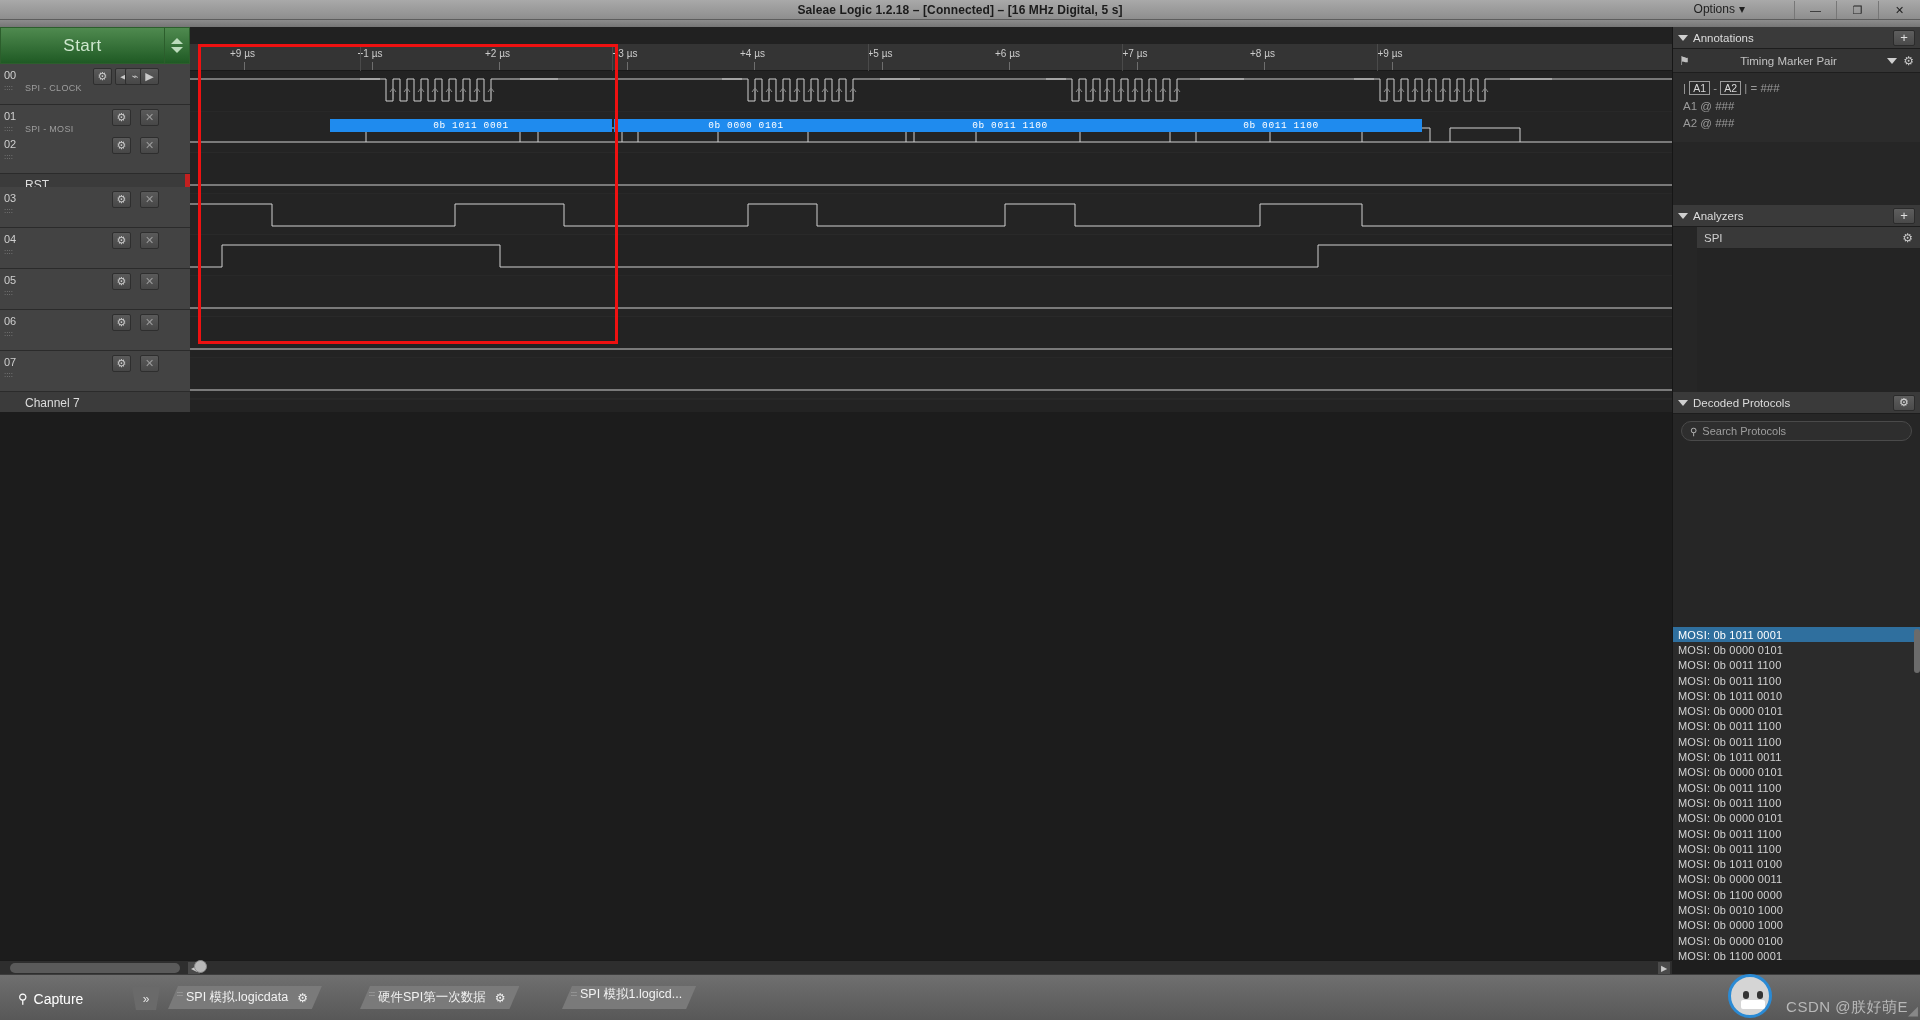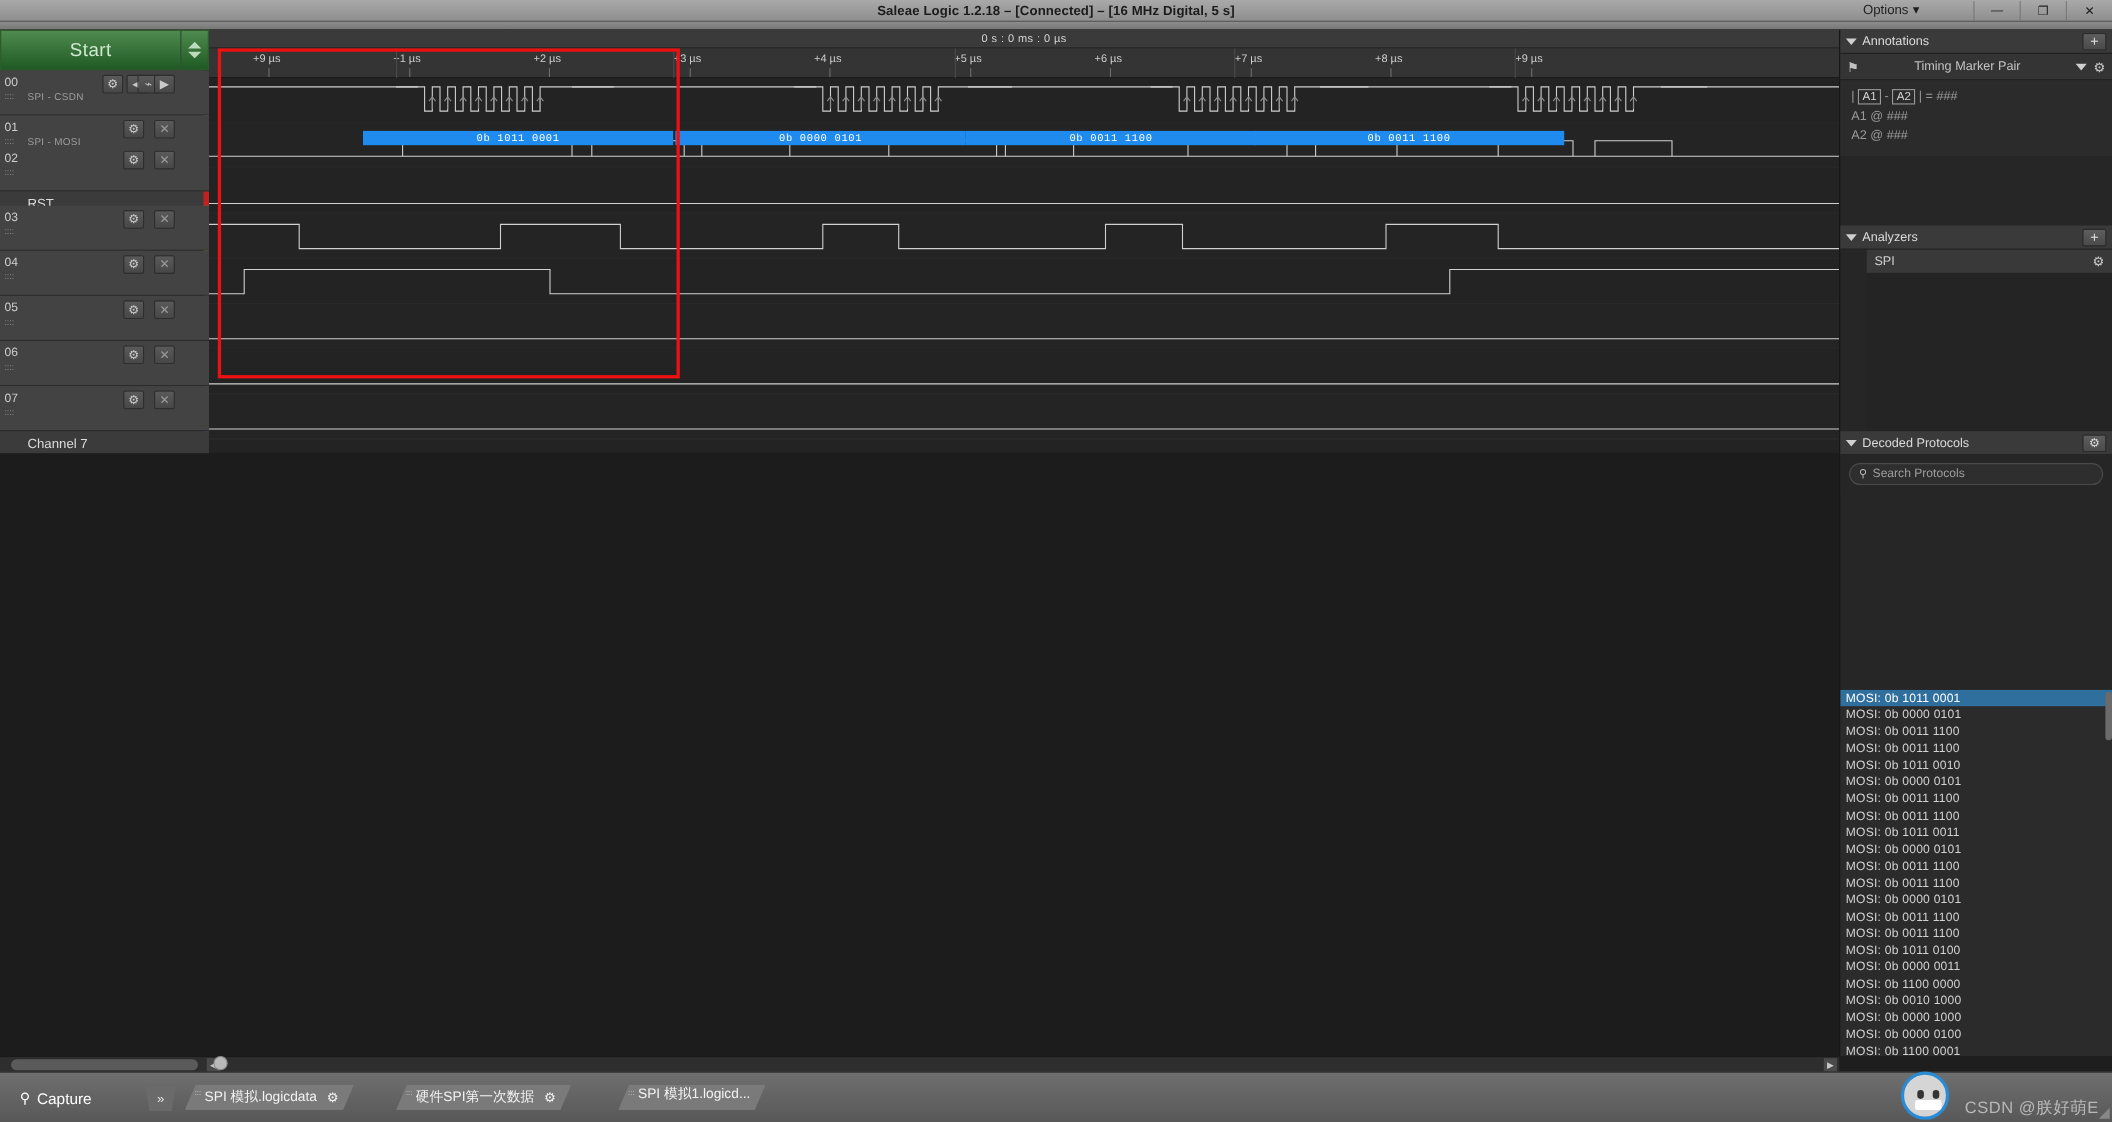--- a/index.html
+++ b/index.html
@@ -175,21 +175,21 @@
         <div class="tri-up"></div>
         <div class="tri-dn"></div>
       </div>
     </div>
     <div id="chanrows"></div>
   <div class="swatch" style="top: 37px; background: rgb(38, 38, 38);"></div>
       <div class="chrow" style="top: 37px;">
         <div class="num">00</div>
         <div class="dots">::::</div>
         <div class="nm">SCLK</div>
-        <div class="sub">SPI - CSDN</div>
+        <div class="sub">SPI - CLOCK</div>
         <div class="btnsq" style="left: 93px;">⚙</div>
         <div class="btnsq" style="left: 115px;">◀</div>
         <div class="btnsq" style="left: 125px; width: 20px;">⌁</div>
         <div class="btnsq" style="left: 140px;">▶</div>
       </div>
       <div class="swatch" style="top: 78px; background: rgb(138, 98, 52);"></div>
       <div class="chrow" style="top: 78px;">
         <div class="num">01</div>
         <div class="dots">::::</div>
         <div class="nm">SDA</div>
@@ -241,21 +241,20 @@
       <div class="chrow" style="top: 324px;">
         <div class="num">07</div>
         <div class="dots">::::</div>
         <div class="nm">Channel 7</div>
         <div class="btnsq" style="left: 112px;">⚙</div>
         <div class="btnsq" style="left: 140px; color: rgb(154, 154, 154);">✕</div>
       </div>
     </div>
 
   <div id="graph">
-    <div id="timehdr">0 s : 0 ms : 0 µs</div>
     <div id="ruler">
         <div class="tick" style="left: 40px;">+9 µs</div>
         <div class="tickline" style="left: 54px;"></div>
         <div class="tick" style="left: 167.5px;">+1 µs</div>
         <div class="tickline" style="left: 181.5px;"></div>
         <div class="tick" style="left: 295px;">+2 µs</div>
         <div class="tickline" style="left: 309px;"></div>
         <div class="tick" style="left: 422.5px;">+3 µs</div>
         <div class="tickline" style="left: 436.5px;"></div>
         <div class="tick" style="left: 550px;">+4 µs</div>

